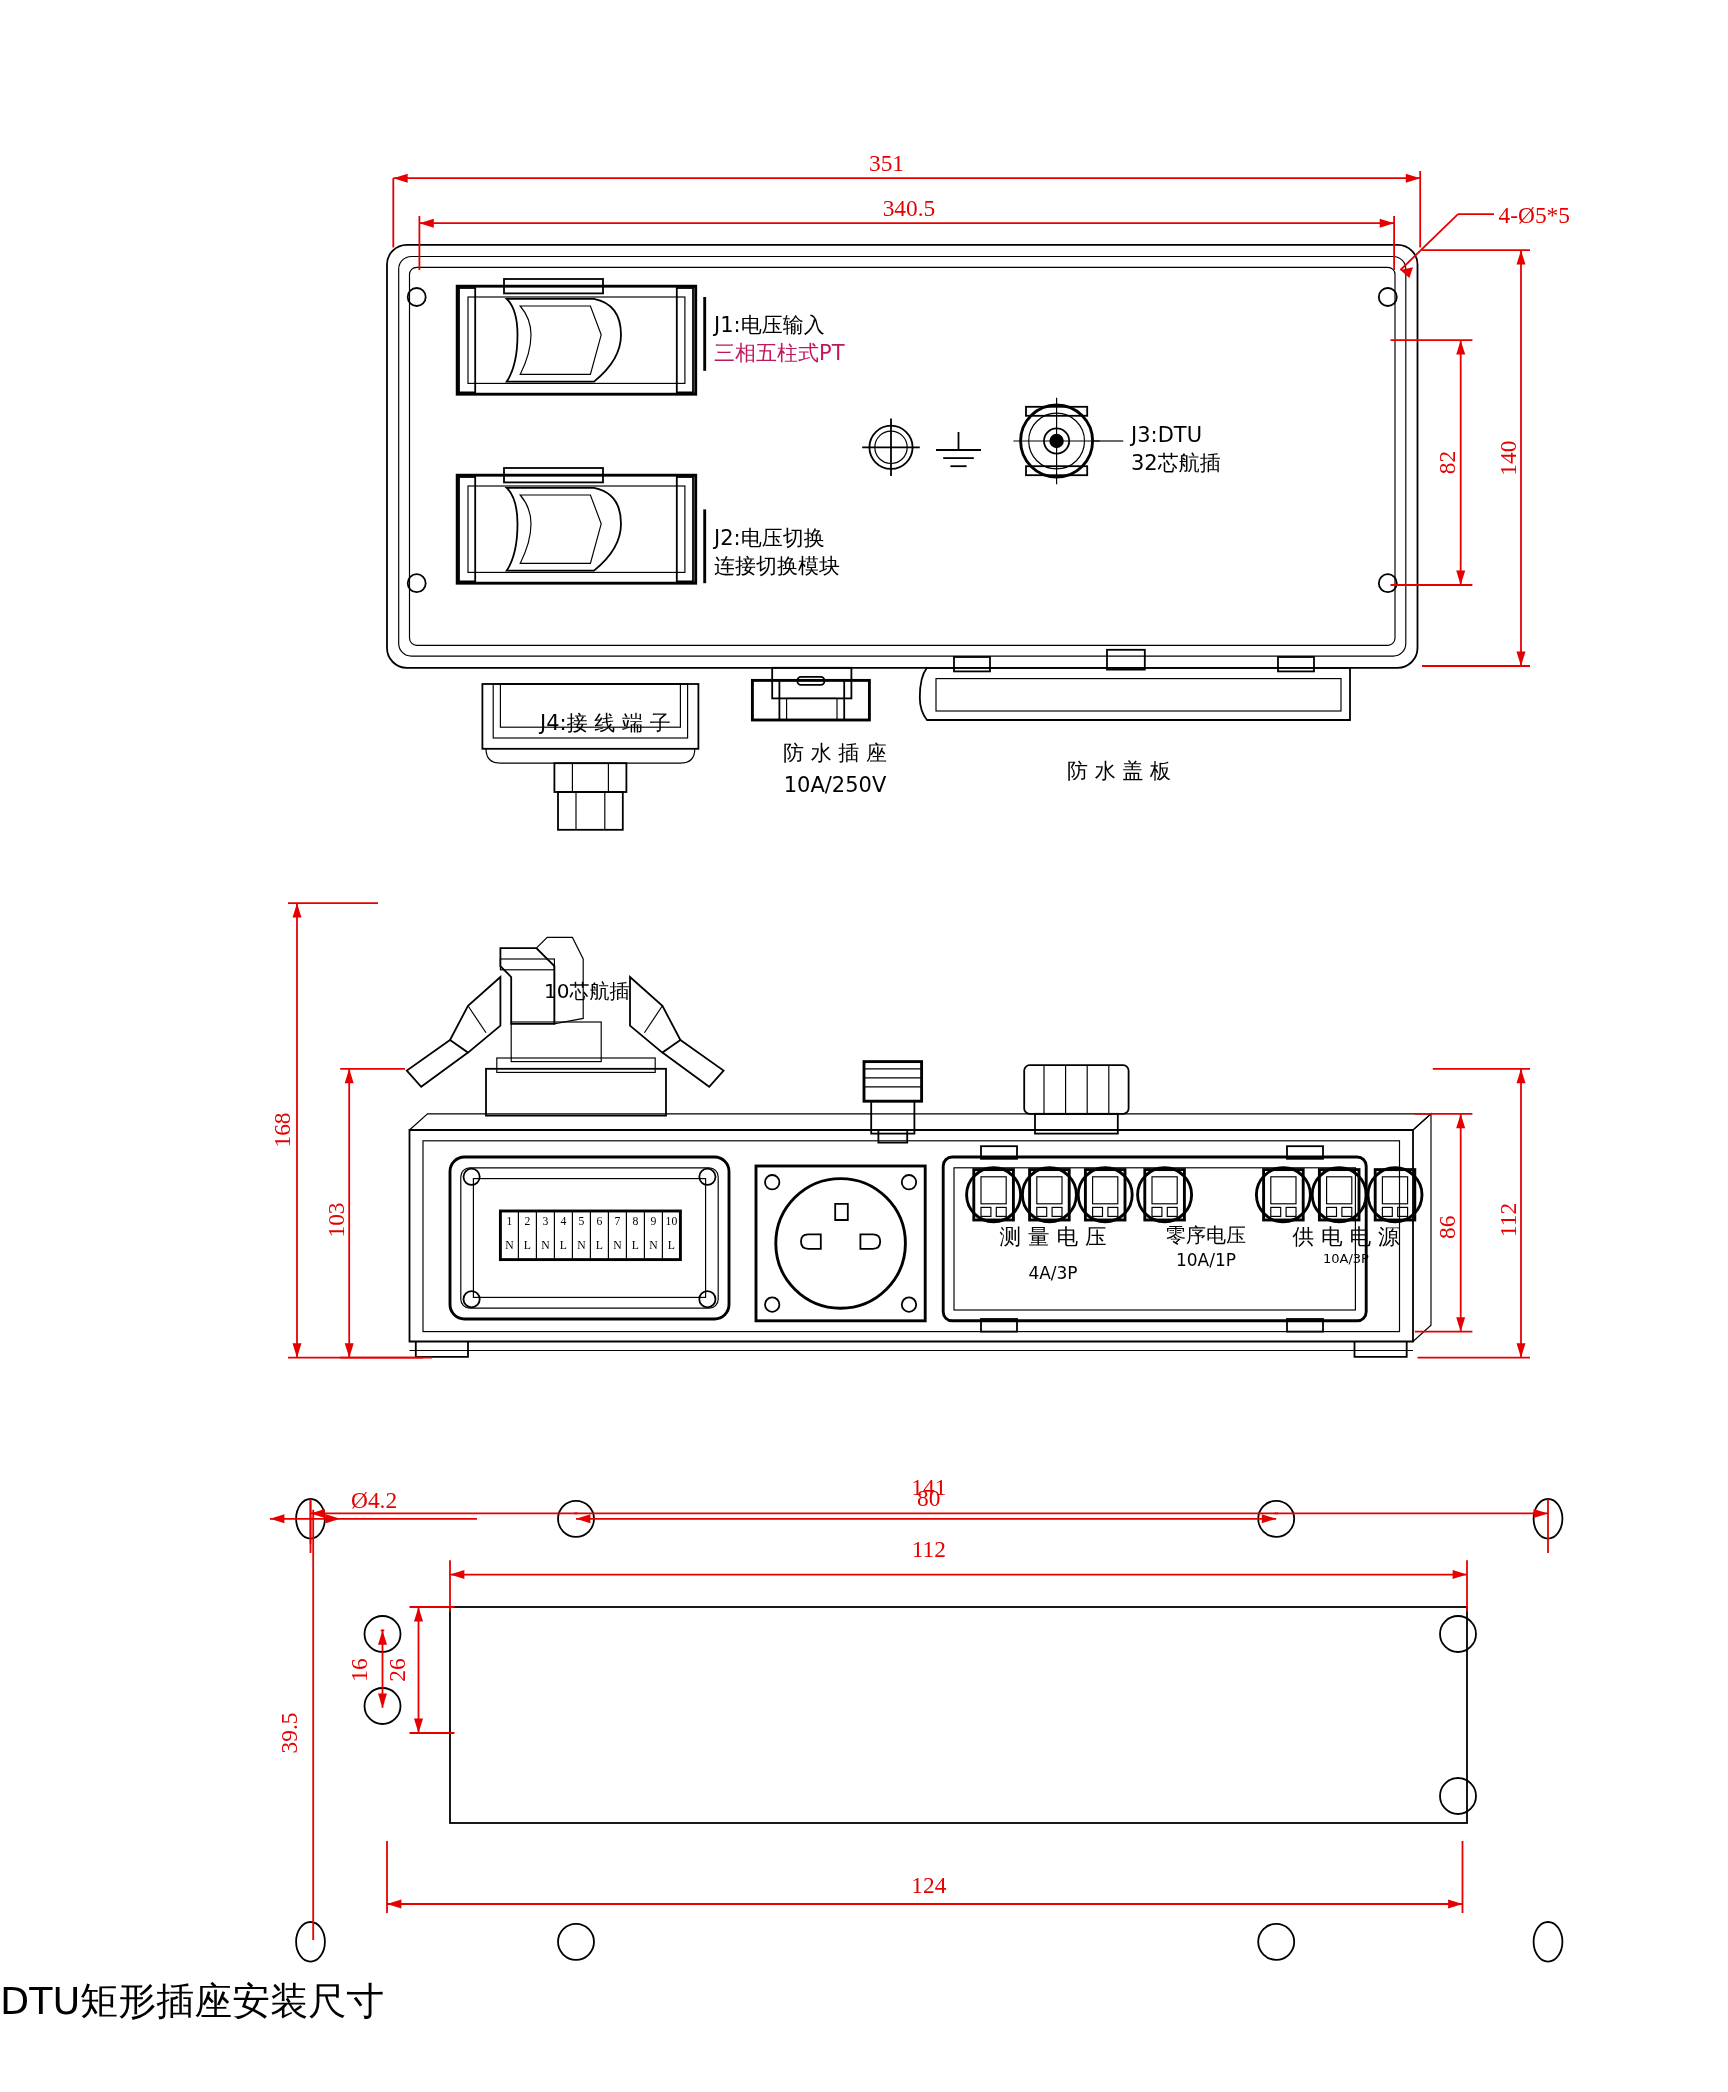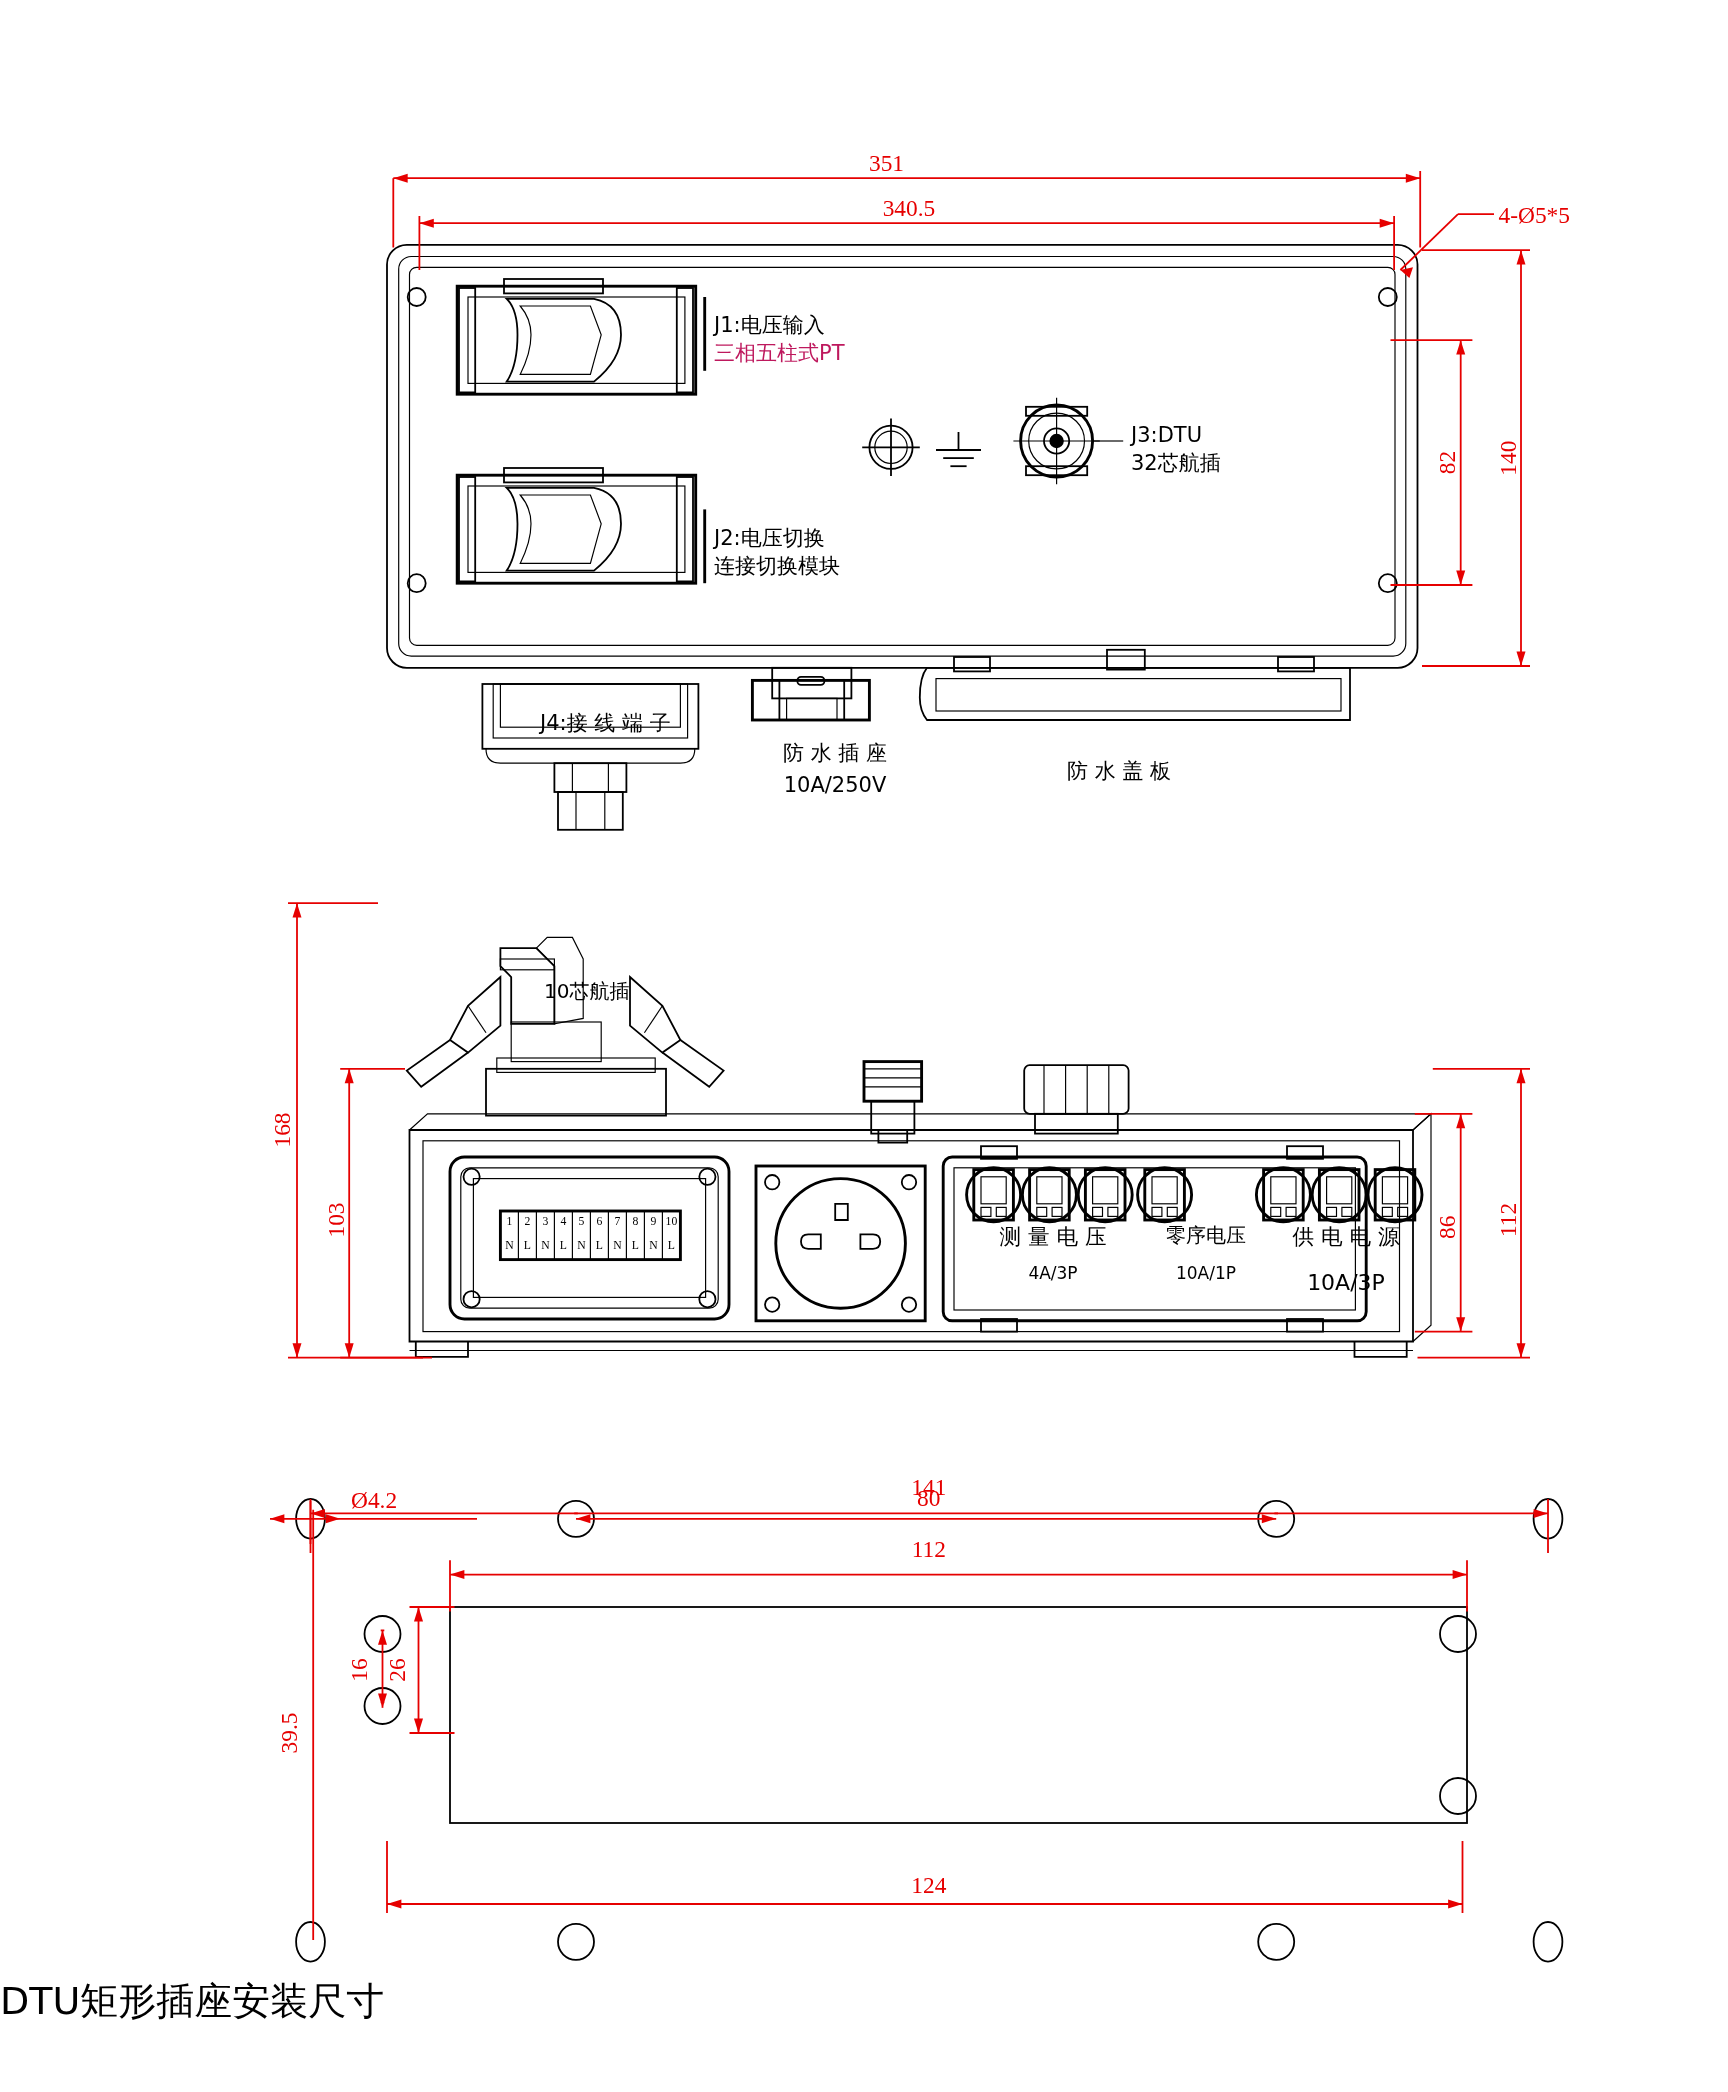--- a/index.html
+++ b/index.html
@@ -360,25 +360,25 @@
   <div style="position:absolute;left:544px;top:978px">
     <span class="lbl" style="font-size:20px">10芯航插</span>
   </div>
 
   <div style="position:absolute;left:963px;top:1222px;width:180px;text-align:center">
     <div class="lbl" style="font-size:21.6px">测 量 电 压</div>
     <div class="lblS" style="font-size:17px;margin-top:12px">4A/3P</div>
   </div>
   <div style="position:absolute;left:1134px;top:1222px;width:144px;text-align:center">
     <div class="lbl" style="font-size:20px">零序电压</div>
-    <div class="lblS" style="font-size:17px;margin-top:14px">10A/1P</div>
+    <div class="lblS" style="font-size:17px;margin-top:1px">10A/1P</div>
   </div>
   <div style="position:absolute;left:1256px;top:1222px;width:180px;text-align:center">
     <div class="lbl" style="font-size:21.6px">供 电 电 源</div>
-    <div class="lblS" style="font-size:22px;margin-top:19px">10A/3P</div>
+    <div class="lblS" style="font-size:13px;margin-top:0">10A/3P</div>
   </div>
 
   <svg width="1728" height="630" style="top:1463px;left:0" viewBox="0 0 1920 700">
 
     <rect x="500" y="160" width="1130" height="240" class="bline"></rect>
 
     <ellipse cx="345" cy="62" rx="16" ry="22" class="bline"></ellipse>
     <ellipse cx="1720" cy="62" rx="16" ry="22" class="bline"></ellipse>
     <ellipse cx="345" cy="532" rx="16" ry="22" class="bline"></ellipse>
     <ellipse cx="1720" cy="532" rx="16" ry="22" class="bline"></ellipse>

